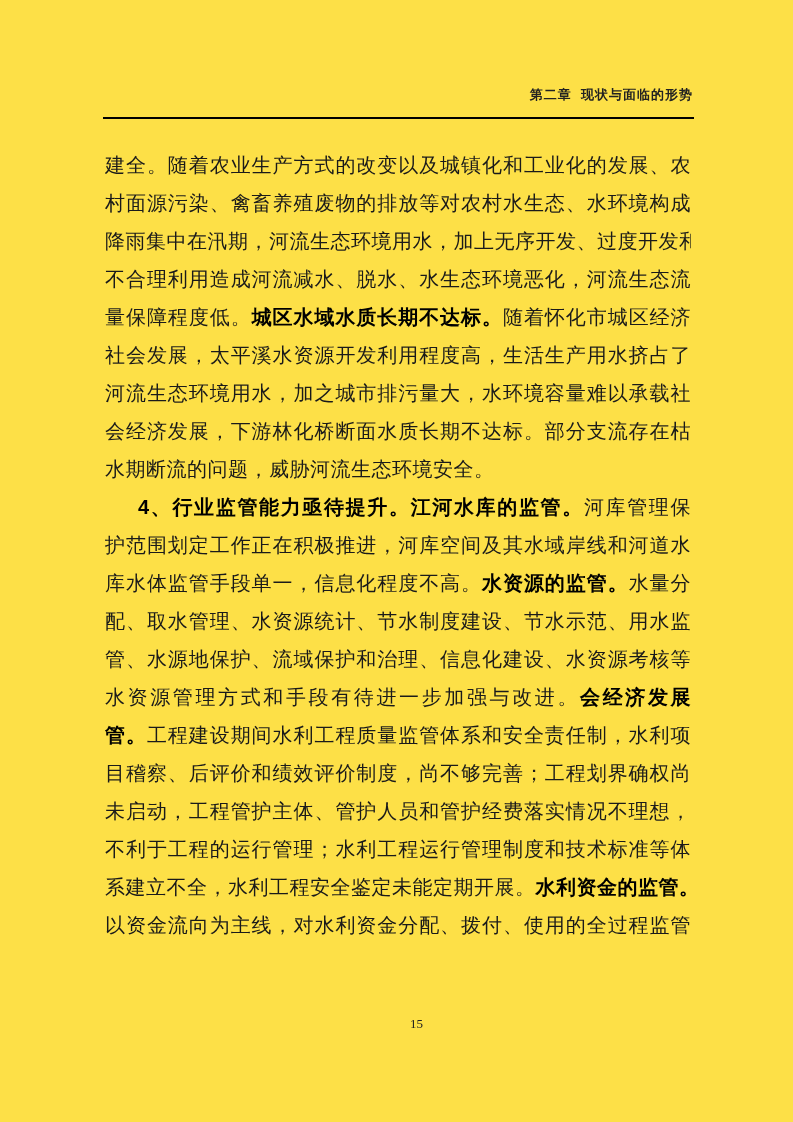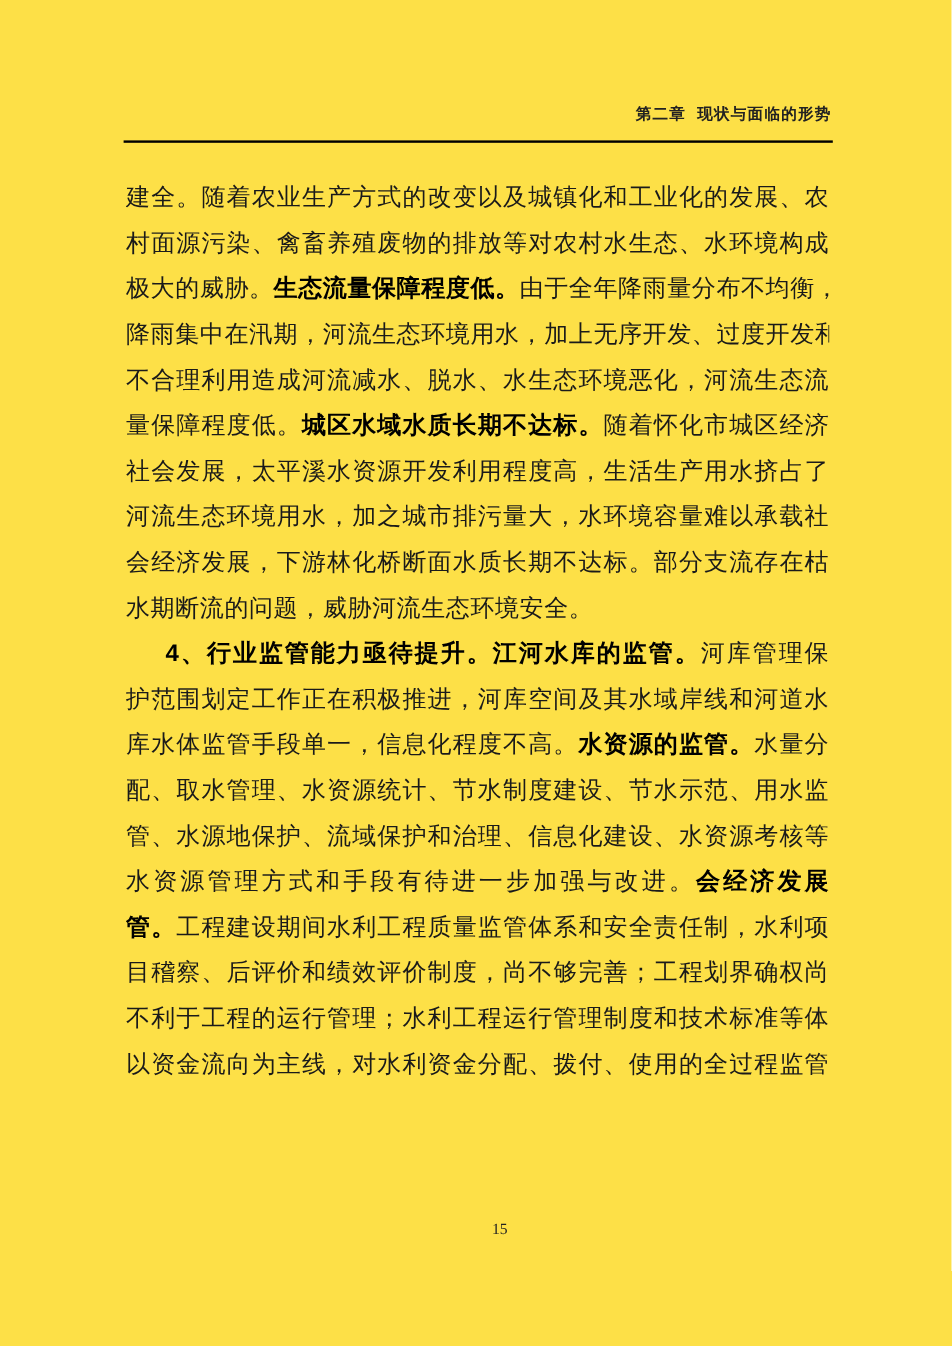--- a/index.html
+++ b/index.html
@@ -80,33 +80,34 @@
 </style>
 </head>
 <body>
 
 <div class="page">
   <div class="header-row">第二章  现状与面临的形势</div>
   <div class="header-rule"></div>
   <div class="body-block">
       <div class="line"><span class="seg">建全。随着农业生产方式的改变以及城镇化和工业化的发展、农</span></div>
       <div class="line"><span class="seg">村面源污染、禽畜养殖废物的排放等对农村水生态、水环境构成</span></div>
-      <div class="line"><span class="seg">极大的威胁。</span><span class="seg b">生态流量保障程度低。</span><span class="seg">由于全年降雨量分布不均衡，</span></div>
       <div class="line"><span class="seg">降雨集中在汛期，河流生态环境用水，加上无序开发、过度开发和</span></div>
       <div class="line"><span class="seg">不合理利用造成河流减水、脱水、水生态环境恶化，河流生态流</span></div>
       <div class="line"><span class="seg">量保障程度低。</span><span class="seg b">城区水域水质长期不达标。</span><span class="seg">随着怀化市城区经济</span></div>
       <div class="line"><span class="seg">社会发展，太平溪水资源开发利用程度高，生活生产用水挤占了</span></div>
       <div class="line"><span class="seg">河流生态环境用水，加之城市排污量大，水环境容量难以承载社</span></div>
       <div class="line"><span class="seg">会经济发展，下游林化桥断面水质长期不达标。部分支流存在枯</span></div>
       <div class="line plain"><span class="seg">水期断流的问题，威胁河流生态环境安全。</span></div>
       <div class="line indent"><span class="seg b">4、行业监管能力亟待提升。江河水库的监管。</span><span class="seg">河库管理保</span></div>
       <div class="line"><span class="seg">护范围划定工作正在积极推进，河库空间及其水域岸线和河道水</span></div>
       <div class="line"><span class="seg">库水体监管手段单一，信息化程度不高。</span><span class="seg b">水资源的监管。</span><span class="seg">水量分</span></div>
       <div class="line"><span class="seg">配、取水管理、水资源统计、节水制度建设、节水示范、用水监</span></div>
       <div class="line"><span class="seg">管、水源地保护、流域保护和治理、信息化建设、水资源考核等</span></div>
       <div class="line"><span class="seg">水资源管理方式和手段有待进一步加强与改进。</span><span class="seg b">会经济发展</span></div>
       <div class="line"><span class="seg b">管。</span><span class="seg">工程建设期间水利工程质量监管体系和安全责任制，水利项</span></div>
       <div class="line"><span class="seg">目稽察、后评价和绩效评价制度，尚不够完善；工程划界确权尚</span></div>
+      <div class="line"><span class="seg">未启动，工程管护主体、管护人员和管护经费落实情况不理想，</span></div>
       <div class="line"><span class="seg">不利于工程的运行管理；水利工程运行管理制度和技术标准等体</span></div>
+      <div class="line"><span class="seg">系建立不全，水利工程安全鉴定未能定期开展。</span><span class="seg b">水利资金的监管。</span></div>
       <div class="line"><span class="seg">以资金流向为主线，对水利资金分配、拨付、使用的全过程监管</span></div>
     </div>
   <div class="page-number">15</div>
 </div>
 
 </body></html>

